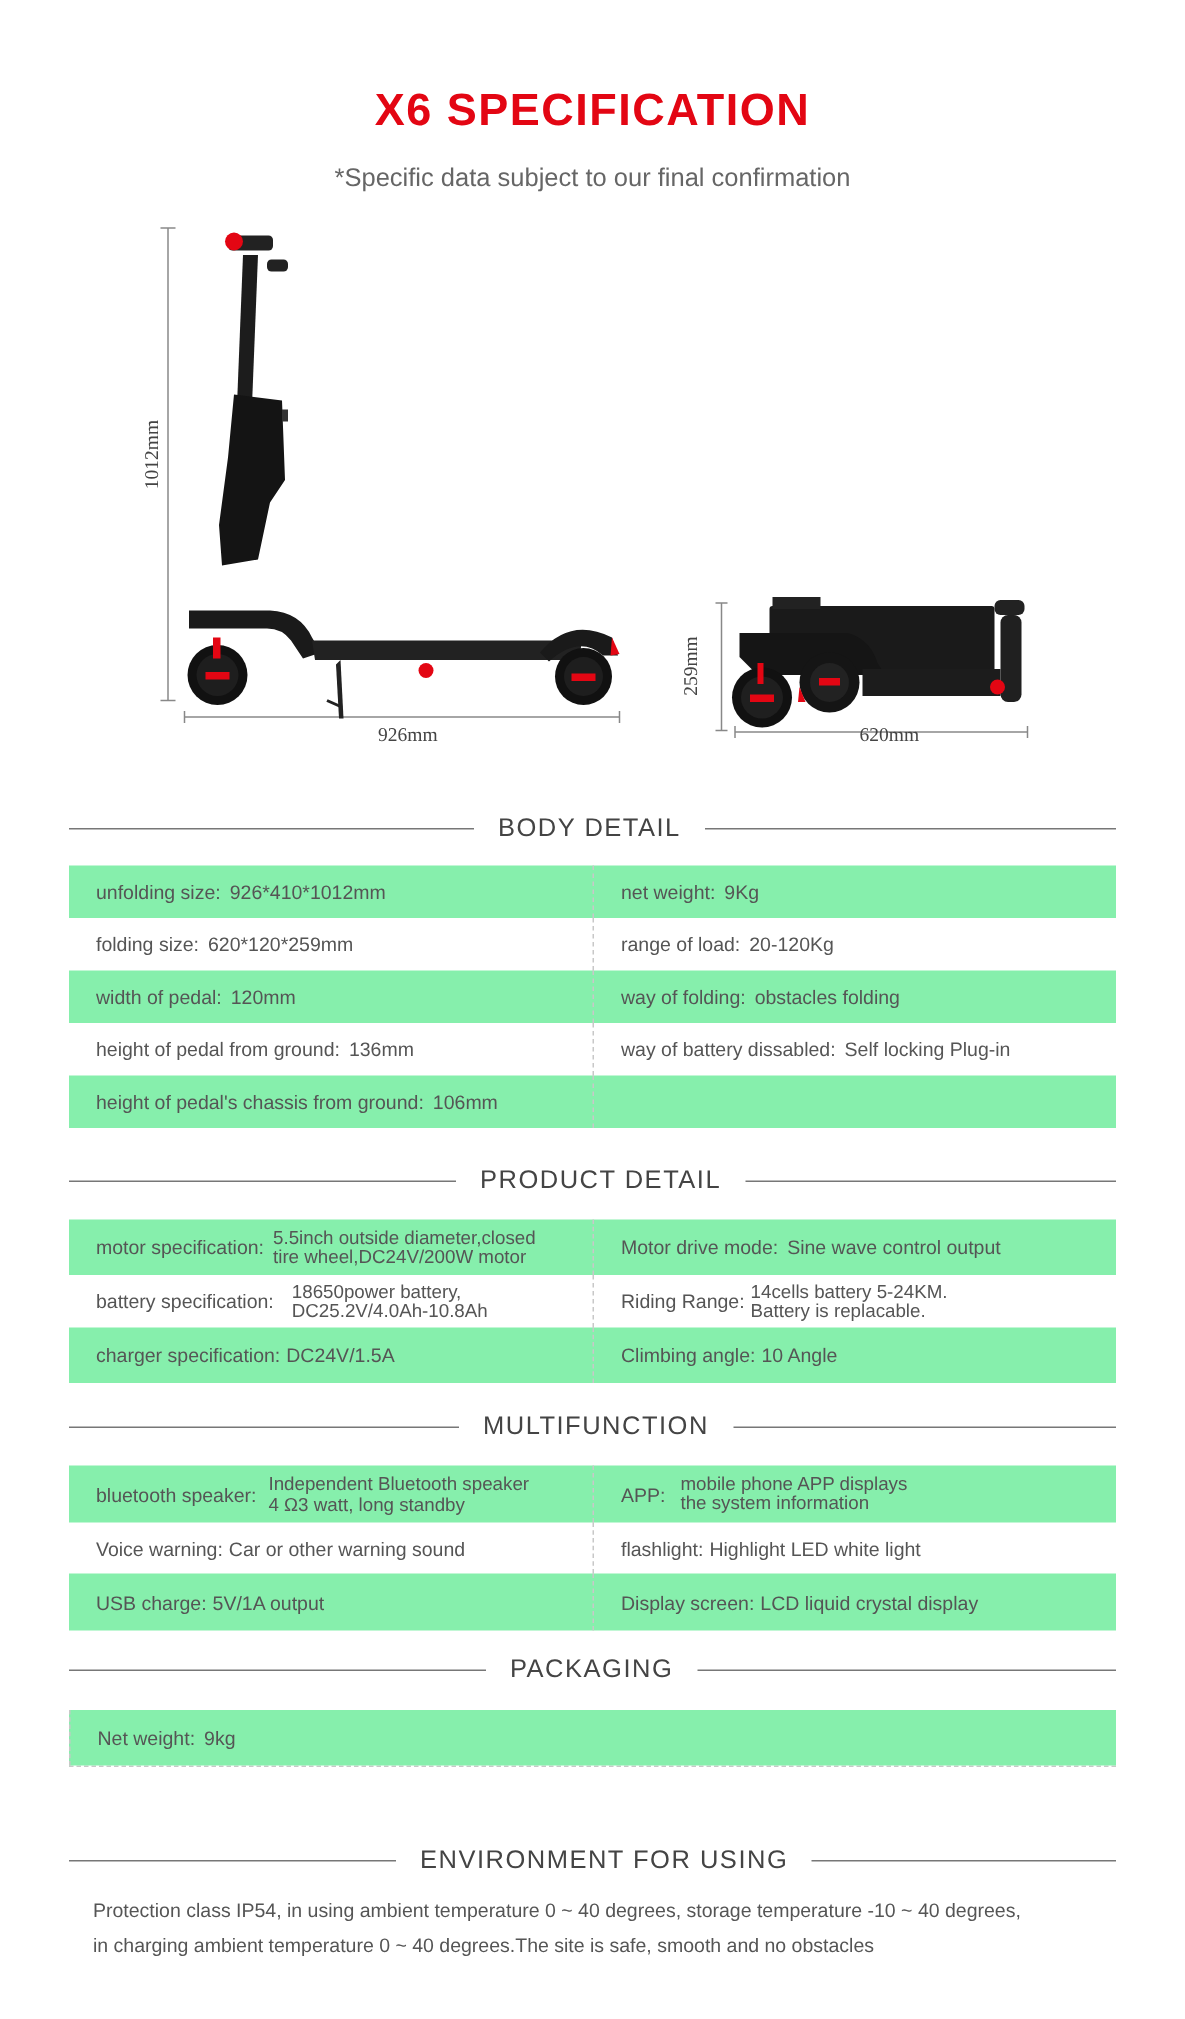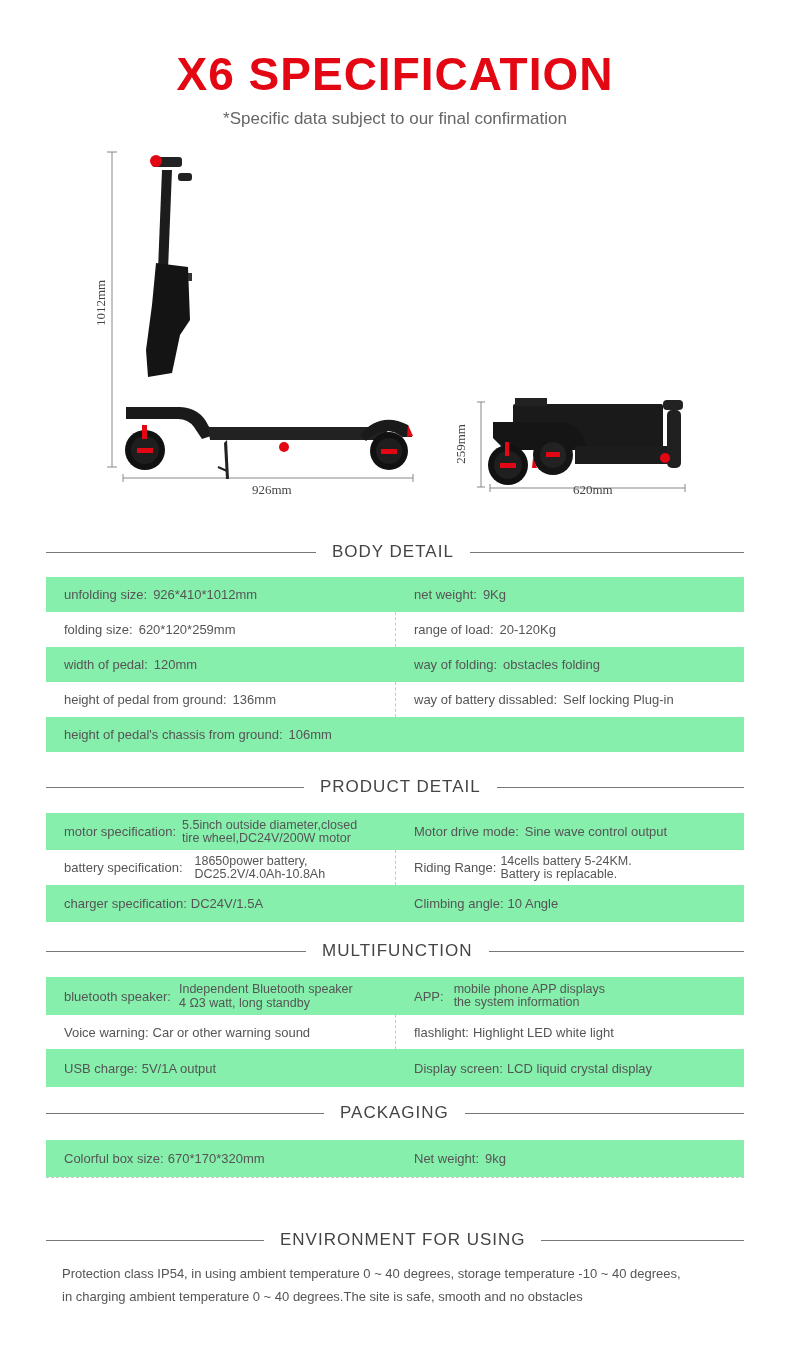--- a/index.html
+++ b/index.html
@@ -1,21 +1,21 @@
 <!DOCTYPE html>
 <html><head>
 <meta charset="utf-8">
 <style>
   * { box-sizing: border-box; margin: 0; padding: 0; }
   html, body { width: 790px; height: 1346px; background: #ffffff; overflow: hidden; }
   body { font-family: "Liberation Sans", sans-serif; color: #555555; position: relative; }
 
   .title {
     position: absolute; left: 0; top: 44px; width: 790px; text-align: center;
-    font-family: "Liberation Sans", sans-serif; font-weight: bold; font-size: 46px;
+    font-family: "Liberation Sans", sans-serif; font-weight: bold; font-size: 30px;
     color: #e30613; letter-spacing: 1px; line-height: 60px;
   }
   .subtitle {
     position: absolute; left: 0; top: 108px; width: 790px; text-align: center;
     font-size: 17px; color: #666666; line-height: 22px;
   }
 
   
   .figure { position: absolute; }
   .fig-unfolded { left: 90px; top: 145px; width: 340px; height: 360px; }
@@ -286,24 +286,20 @@
   </div>
 </div>
 
 <div class="section-head" style="top:1101px;">
   <div class="line" style="flex:0 0 278px;"></div>
   <div class="label">PACKAGING</div>
   <div class="line"></div>
 </div>
 <div class="spec-table bottom-dash" style="top:1140px;">
   <div class="spec-row gray" style="height:37px;">
-    <div class="spec-cell">
-        <span class="k" style="margin-right:4px;">Colorful box size:</span>
-        <span>670*170*320mm</span>
-      </div>
     <div class="spec-cell right">
         <span class="k">Net weight:</span>
         <span>9kg</span>
       </div>
   </div>
 </div>
 
 <div class="section-head" style="top:1228px;">
   <div class="line" style="flex:0 0 218px;"></div>
   <div class="label">ENVIRONMENT FOR USING</div>

